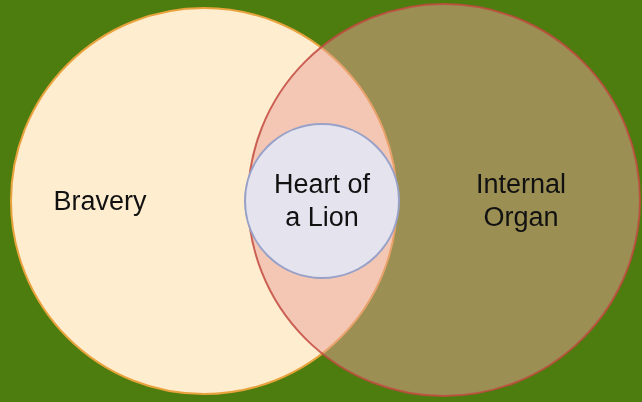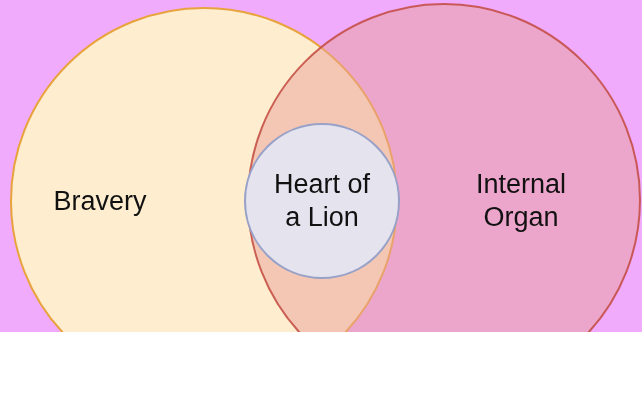--- a/index.html
+++ b/index.html
@@ -3,22 +3,22 @@
 <meta charset="utf-8">
 <style>
   html, body {
     margin: 0;
     padding: 0;
     background: #ffffff;
   }
   .canvas {
     position: relative;
     width: 642px;
-    height: 332px;
-    background: #f0abfc;
+    height: 402px;
+    background: #4d7c0f;
     overflow: hidden;
     font-family: "Liberation Sans", sans-serif;
   }
   svg {
     display: block;
     width: 642px;
     height: 402px;
   }
   .venn-label {
     font-family: "Liberation Sans", sans-serif;

